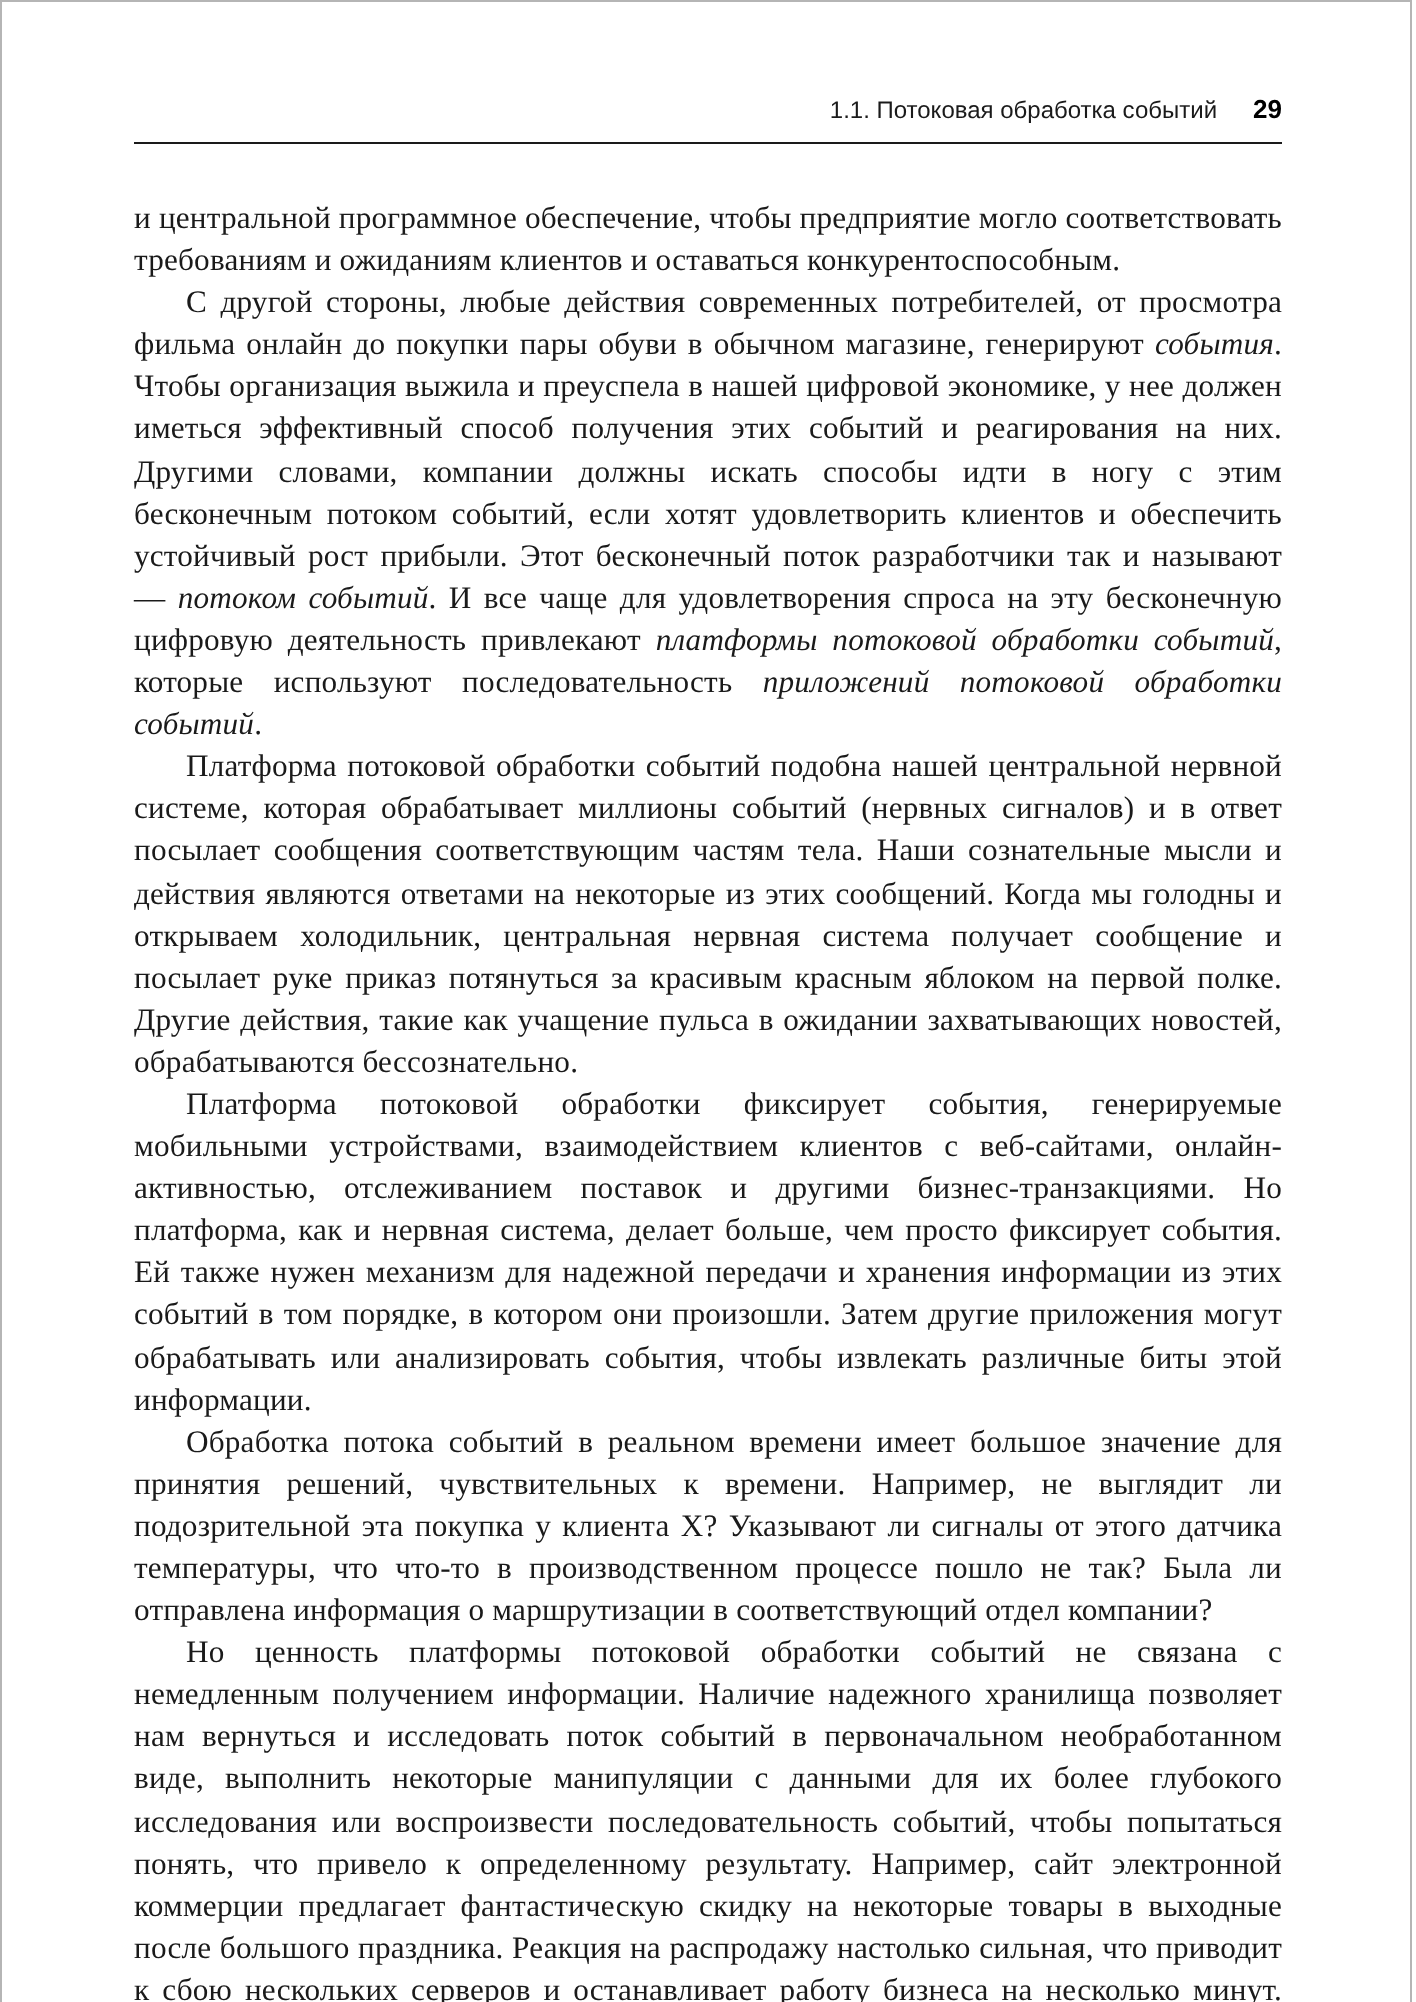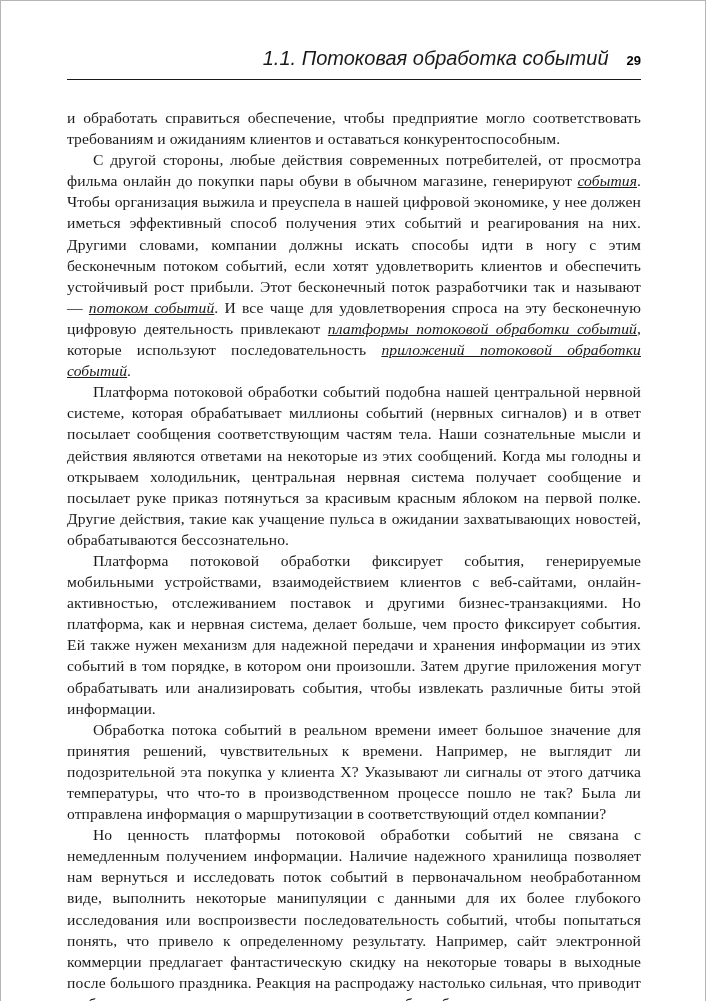--- a/index.html
+++ b/index.html
@@ -21,23 +21,22 @@
   .running-header {
     display: flex;
     justify-content: flex-end;
     align-items: baseline;
     gap: 18px;
     font-family: "Liberation Sans", sans-serif;
     padding-bottom: 9px;
     border-bottom: 1.6px solid #1a1a1a;
   }
   .running-header .section-title {
-    font-size: 20px;
+    font-size: 12px;
     color: #1a1a1a;
-    font-style: italic;
   }
   .running-header .page-number {
     font-size: 13px;
     font-weight: bold;
     color: #000000;
   }
   .body-text {
     margin-top: 27px;
     font-size: 15.6px;
     line-height: 21.1px;
@@ -46,32 +45,31 @@
   }
   .body-text p.para {
     margin: 0;
     padding: 0;
   }
   .body-text p.para.indent {
     text-indent: 26px;
   }
   .body-text .em {
     font-style: italic;
-    text-decoration: underline;
   }
 </style>
 </head>
 <body>
 
 <div class="page">
   <div class="running-header">
     <span class="section-title">1.1. Потоковая обработка событий</span>
     <span class="page-number">29</span>
   </div>
   <div class="body-text">
-      <p class="para"><span>и обработать справиться обеспечение, чтобы предприятие могло соответствовать требованиям и ожиданиям клиентов и оставаться конкурентоспособным.</span></p>
+      <p class="para"><span>и центральной программное обеспечение, чтобы предприятие могло соответствовать требованиям и ожиданиям клиентов и оставаться конкурентоспособным.</span></p>
       <p class="para indent"><span>С другой стороны, любые действия современных потребителей, от просмотра фильма онлайн до покупки пары обуви в обычном магазине, генерируют </span><span class="em">события</span><span>. Чтобы организация выжила и преуспела в нашей цифровой экономике, у нее должен иметься эффективный способ получения этих событий и реагирования на них. Другими словами, компании должны искать способы идти в ногу с этим бесконечным потоком событий, если хотят удовлетворить клиентов и обеспечить устойчивый рост прибыли. Этот бесконечный поток разработчики так и называют — </span><span class="em">потоком событий</span><span>. И все чаще для удовлетворения спроса на эту бесконечную цифровую деятельность привлекают </span><span class="em">платформы потоковой обработки событий</span><span>, которые используют последовательность </span><span class="em">приложений потоковой обработки событий</span><span>.</span></p>
       <p class="para indent"><span>Платформа потоковой обработки событий подобна нашей центральной нервной системе, которая обрабатывает миллионы событий (нервных сигналов) и в ответ посылает сообщения соответствующим частям тела. Наши сознательные мысли и действия являются ответами на некоторые из этих сообщений. Когда мы голодны и открываем холодильник, центральная нервная система получает сообщение и посылает руке приказ потянуться за красивым красным яблоком на первой полке. Другие действия, такие как учащение пульса в ожидании захватывающих новостей, обрабатываются бессознательно.</span></p>
       <p class="para indent"><span>Платформа потоковой обработки фиксирует события, генерируемые мобильными устройствами, взаимодействием клиентов с веб-сайтами, онлайн-активностью, отслеживанием поставок и другими бизнес-транзакциями. Но платформа, как и нервная система, делает больше, чем просто фиксирует события. Ей также нужен механизм для надежной передачи и хранения информации из этих событий в том порядке, в котором они произошли. Затем другие приложения могут обрабатывать или анализировать события, чтобы извлекать различные биты этой информации.</span></p>
       <p class="para indent"><span>Обработка потока событий в реальном времени имеет большое значение для принятия решений, чувствительных к времени. Например, не выглядит ли подозрительной эта покупка у клиента X? Указывают ли сигналы от этого датчика температуры, что что-то в производственном процессе пошло не так? Была ли отправлена информация о маршрутизации в соответствующий отдел компании?</span></p>
       <p class="para indent"><span>Но ценность платформы потоковой обработки событий не связана с немедленным получением информации. Наличие надежного хранилища позволяет нам вернуться и исследовать поток событий в первоначальном необработанном виде, выполнить некоторые манипуляции с данными для их более глубокого исследования или воспроизвести последовательность событий, чтобы попытаться понять, что привело к определенному результату. Например, сайт электронной коммерции предлагает фантастическую скидку на некоторые товары в выходные после большого праздника. Реакция на распродажу настолько сильная, что приводит к сбою нескольких серверов и останавливает работу бизнеса на несколько минут. Воспроизводя произошедшие события, инженеры могут лучше понять, что вызвало сбой и как исправить систему, чтобы она могла справиться с большим внезапным наплывом покупателей.</span></p>
     </div>
 </div>
 
 </body></html>

